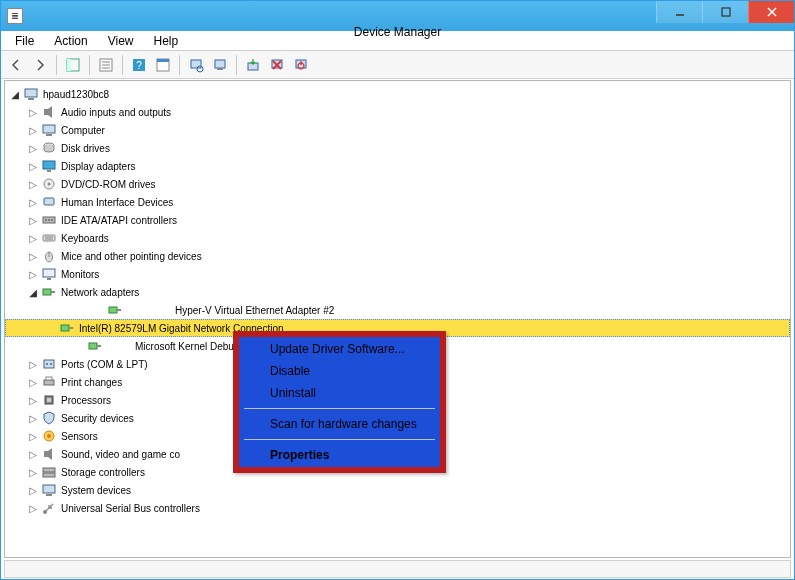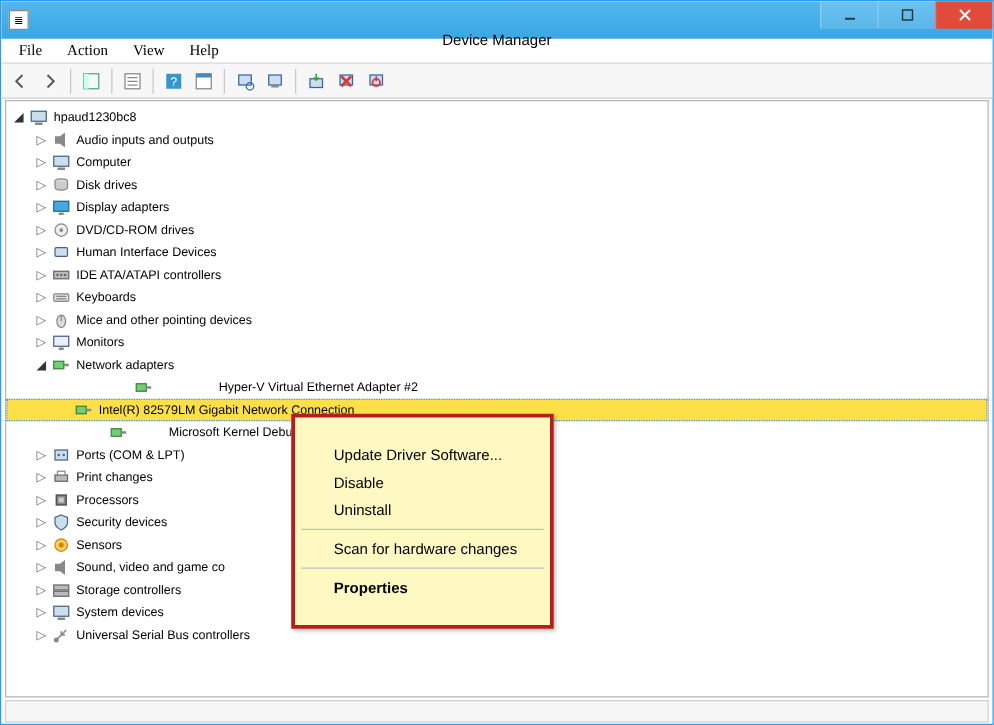--- a/index.html
+++ b/index.html
@@ -37,21 +37,21 @@
     background: rgba(255,255,255,0.15);
     border-left: 1px solid rgba(255,255,255,0.25);
   }
   .win-btn.close { background:#e04b3c; color:#fff;}
   .win-btn svg { width:10px; height:10px; }
   
   .menubar {
     height:20px; display:flex; align-items:center; padding:0 4px;
     background:#fff; border-bottom:1px solid #d0d0d0;
   }
-  .menubar .menu { padding:2px 10px; cursor:default;font-family:Liberation Serif, serif;}
+  .menubar .menu { padding:2px 10px; cursor:default;}
   
   .toolbar {
     height:28px; background:#f7f7f7; border-bottom:1px solid #d0d0d0;
     display:flex; align-items:center; padding:0 4px; gap:2px;
   }
   .tool-sep { width:1px; height:20px; background:#c8c8c8; margin:0 3px;}
   .tool-btn {
     width:22px; height:22px; display:flex; align-items:center; justify-content:center;
     border:1px solid transparent; border-radius:2px; cursor:default;
   }
@@ -71,23 +71,23 @@
   }
   .expander {
     width:16px; height:16px; display:flex; align-items:center; justify-content:center;
     font-size:10px; color:#6b6b6b;
   }
   .expander.blank { visibility:hidden;}
   .node-icon { width:16px; height:16px; margin-right:4px; flex-shrink:0;}
   .label { font-size:10px; }
   
   .ctx-menu {
-    position:absolute; background:#fef9c3; border:3px solid #b91c1c;
+    position:absolute; background:#1d4ed8; border:6px solid #b91c1c;
     box-shadow:2px 2px 3px rgba(0,0,0,0.25);
-    padding:19px 3px; min-width:210px; z-index:50;
+    padding:1px 3px; min-width:210px; z-index:50;
   }
   .ctx-item {
     padding:4px 20px 4px 28px; font-size:12px; cursor:default;
   }
   .ctx-item.bold { font-weight:bold;}
   .ctx-sep { height:1px; background:#c0c0c0; margin:4px 2px;}
   
   .statusbar {
     position:absolute; left:4px; right:4px; bottom:2px; height:18px;
     border:1px solid #d0d0d0; background:#f7f7f7;

